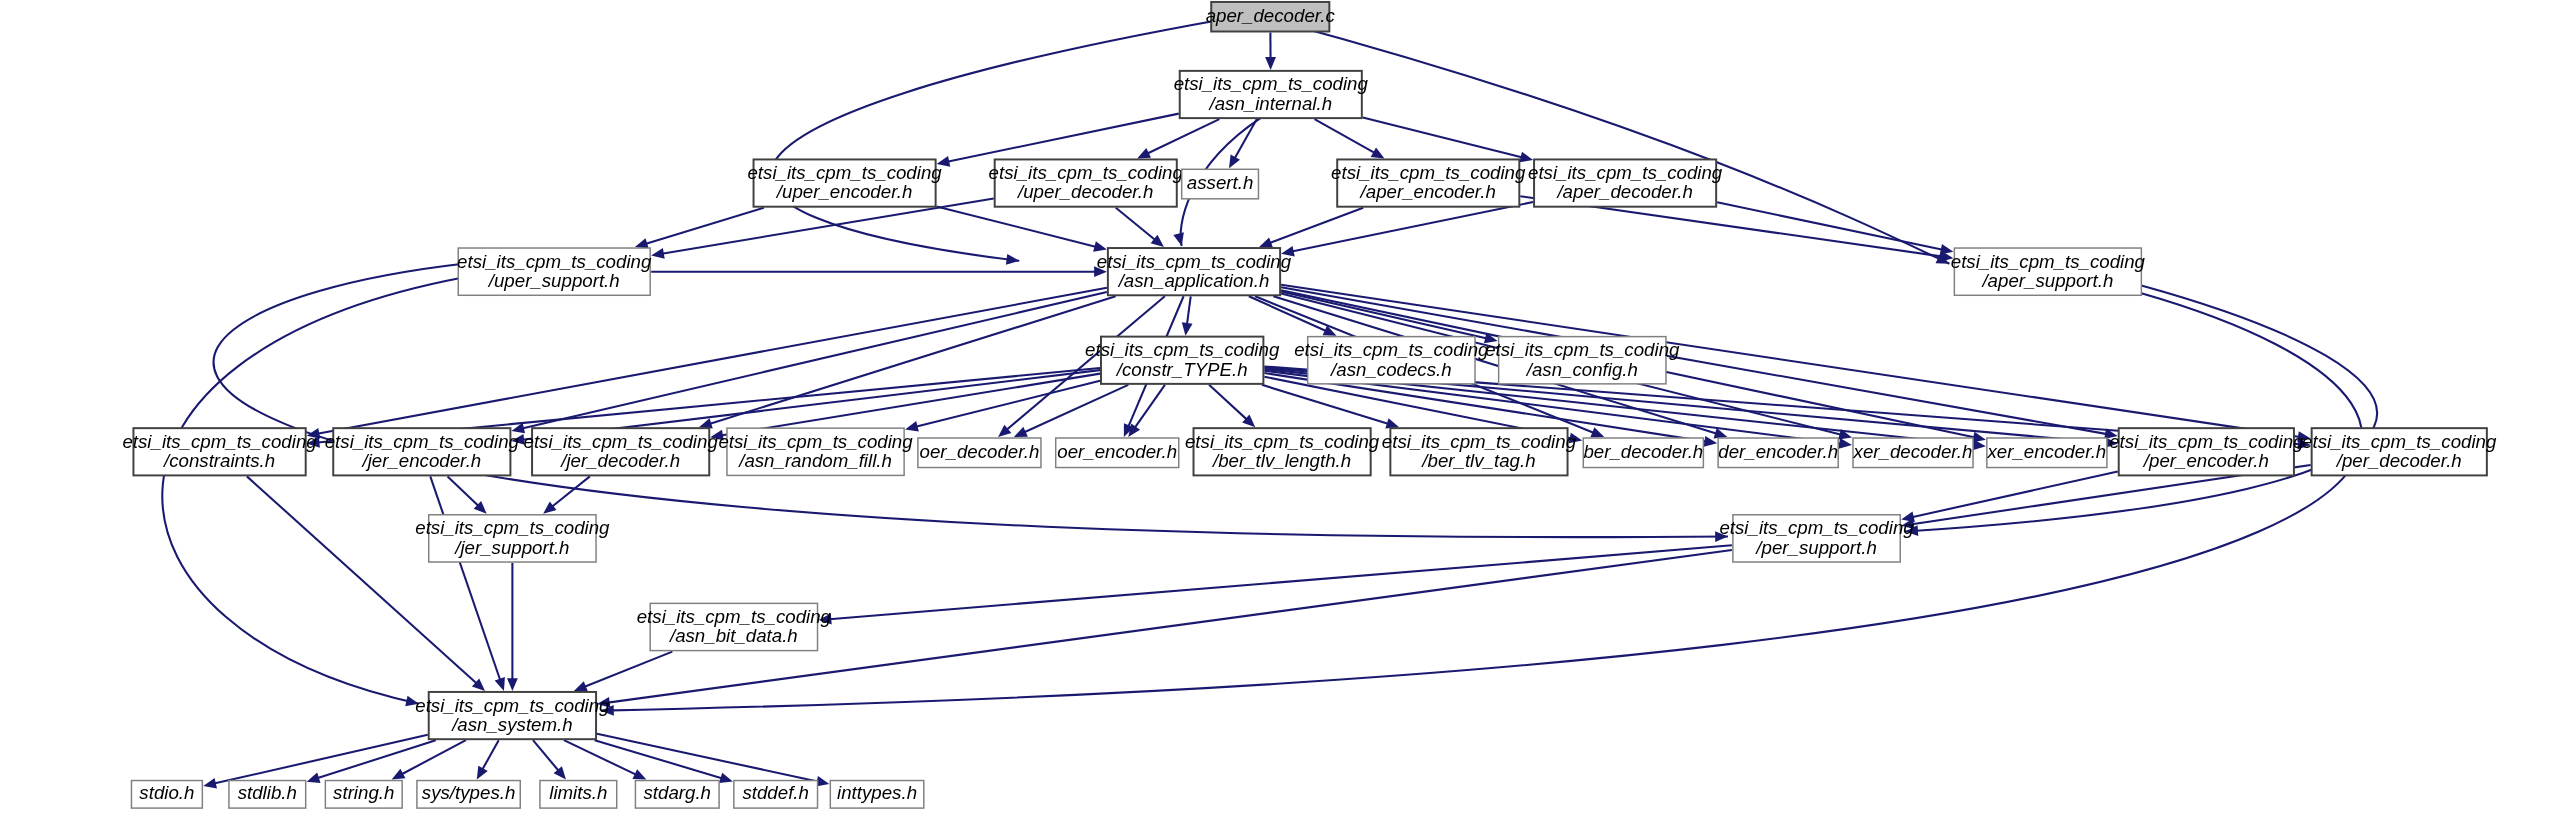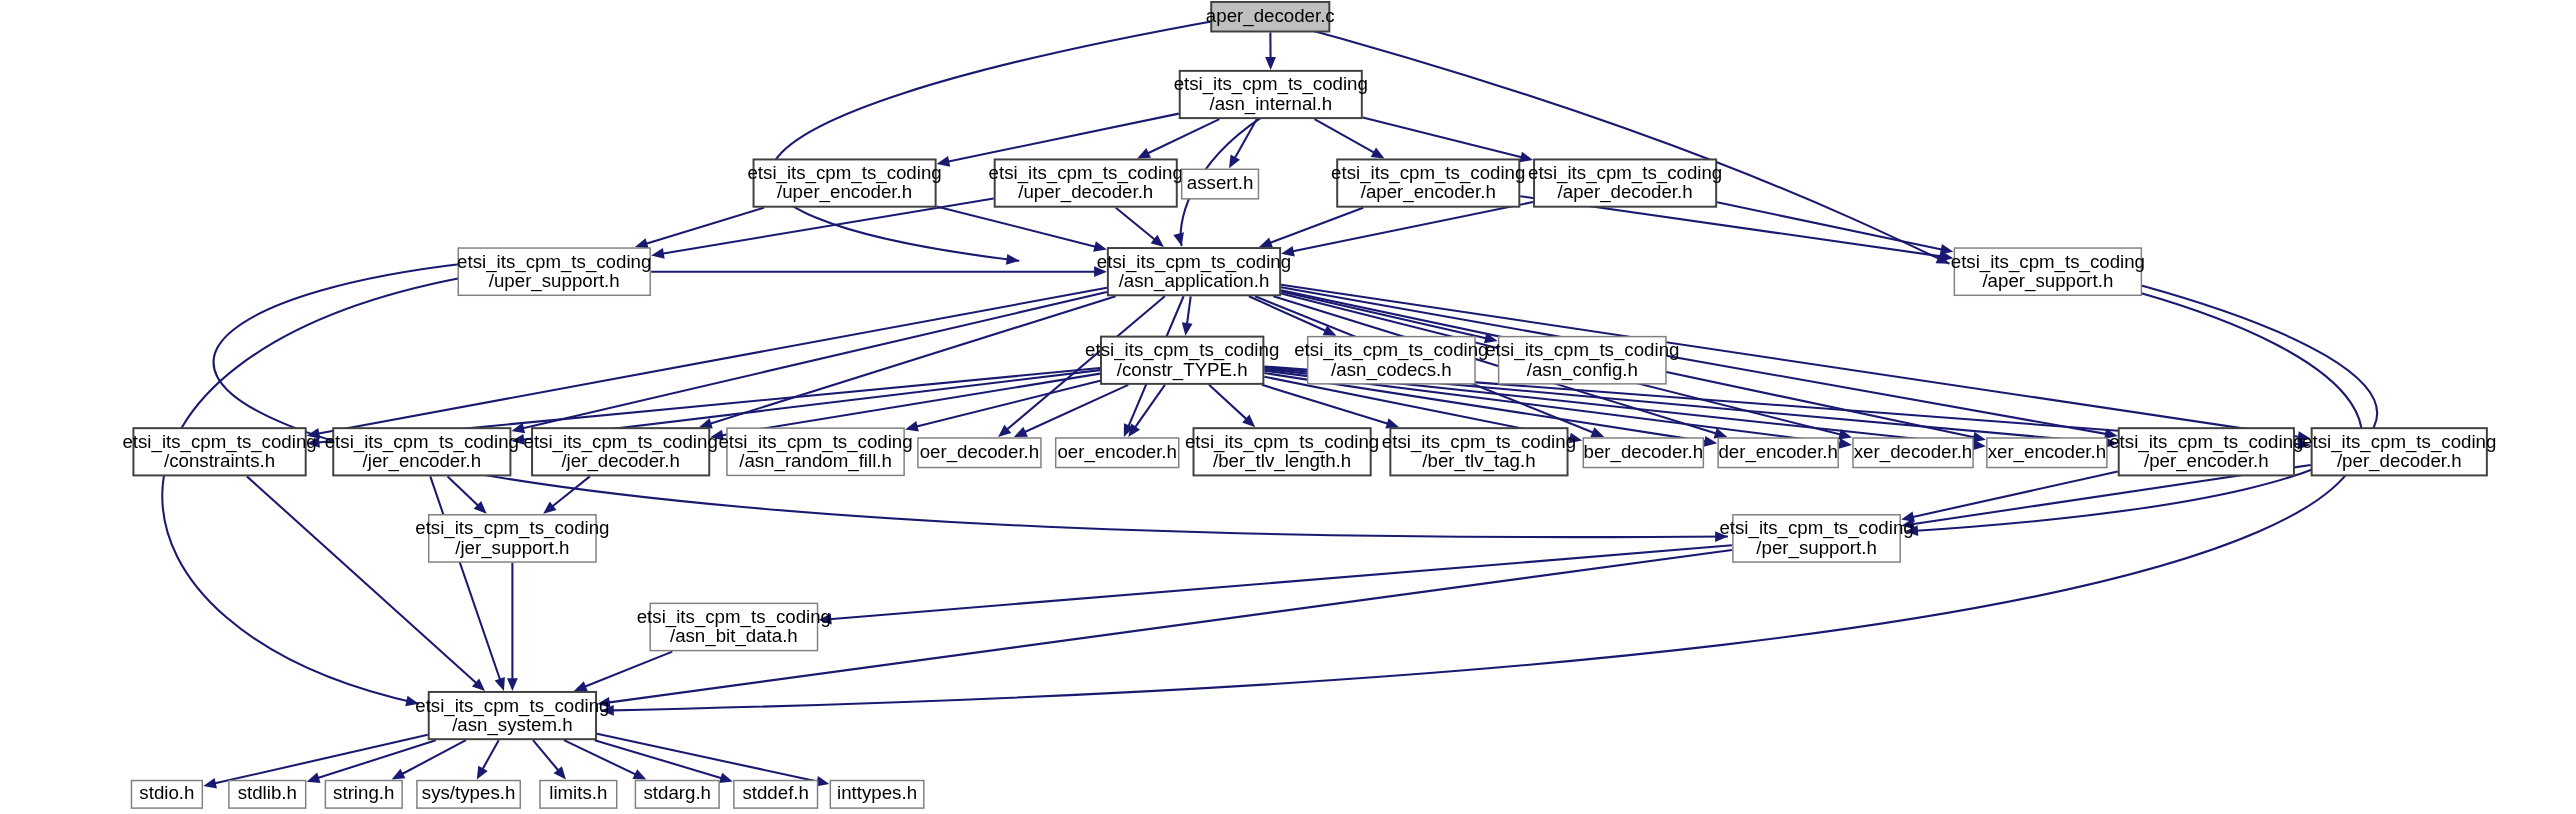--- a/index.html
+++ b/index.html
@@ -1,17 +1,17 @@
 <!DOCTYPE html>
 <html><head>
 <meta charset="utf-8">
 <style>
   html,body{margin:0;padding:0;background:#ffffff;}
   body{font-family:"Liberation Sans",sans-serif;}
-  #graph-root{position:relative;width:2576px;height:814px;background:#fff;overflow:hidden;}
+  #graph-root{position:relative;width:2576px;height:814px;background:#fff;overflow:hidden;font-style:italic;}
   svg.graph{position:absolute;top:0;left:0;width:2576px;height:814px;}
   .node-rect{fill:#ffffff;stroke:#808080;stroke-width:1.5;}
   .node-rect.bold{stroke:#404040;stroke-width:2;}
   .node-rect.root{fill:#bfbfbf;stroke:#404040;stroke-width:2;}
   .node-label{font-family:"Liberation Sans",sans-serif;font-size:19px;fill:#000;text-anchor:middle;dominant-baseline:middle;}
   .edge{fill:none;stroke:#191970;stroke-width:2.1;}
   .arrow{fill:#191970;}
 </style>
 </head>
 <body>

